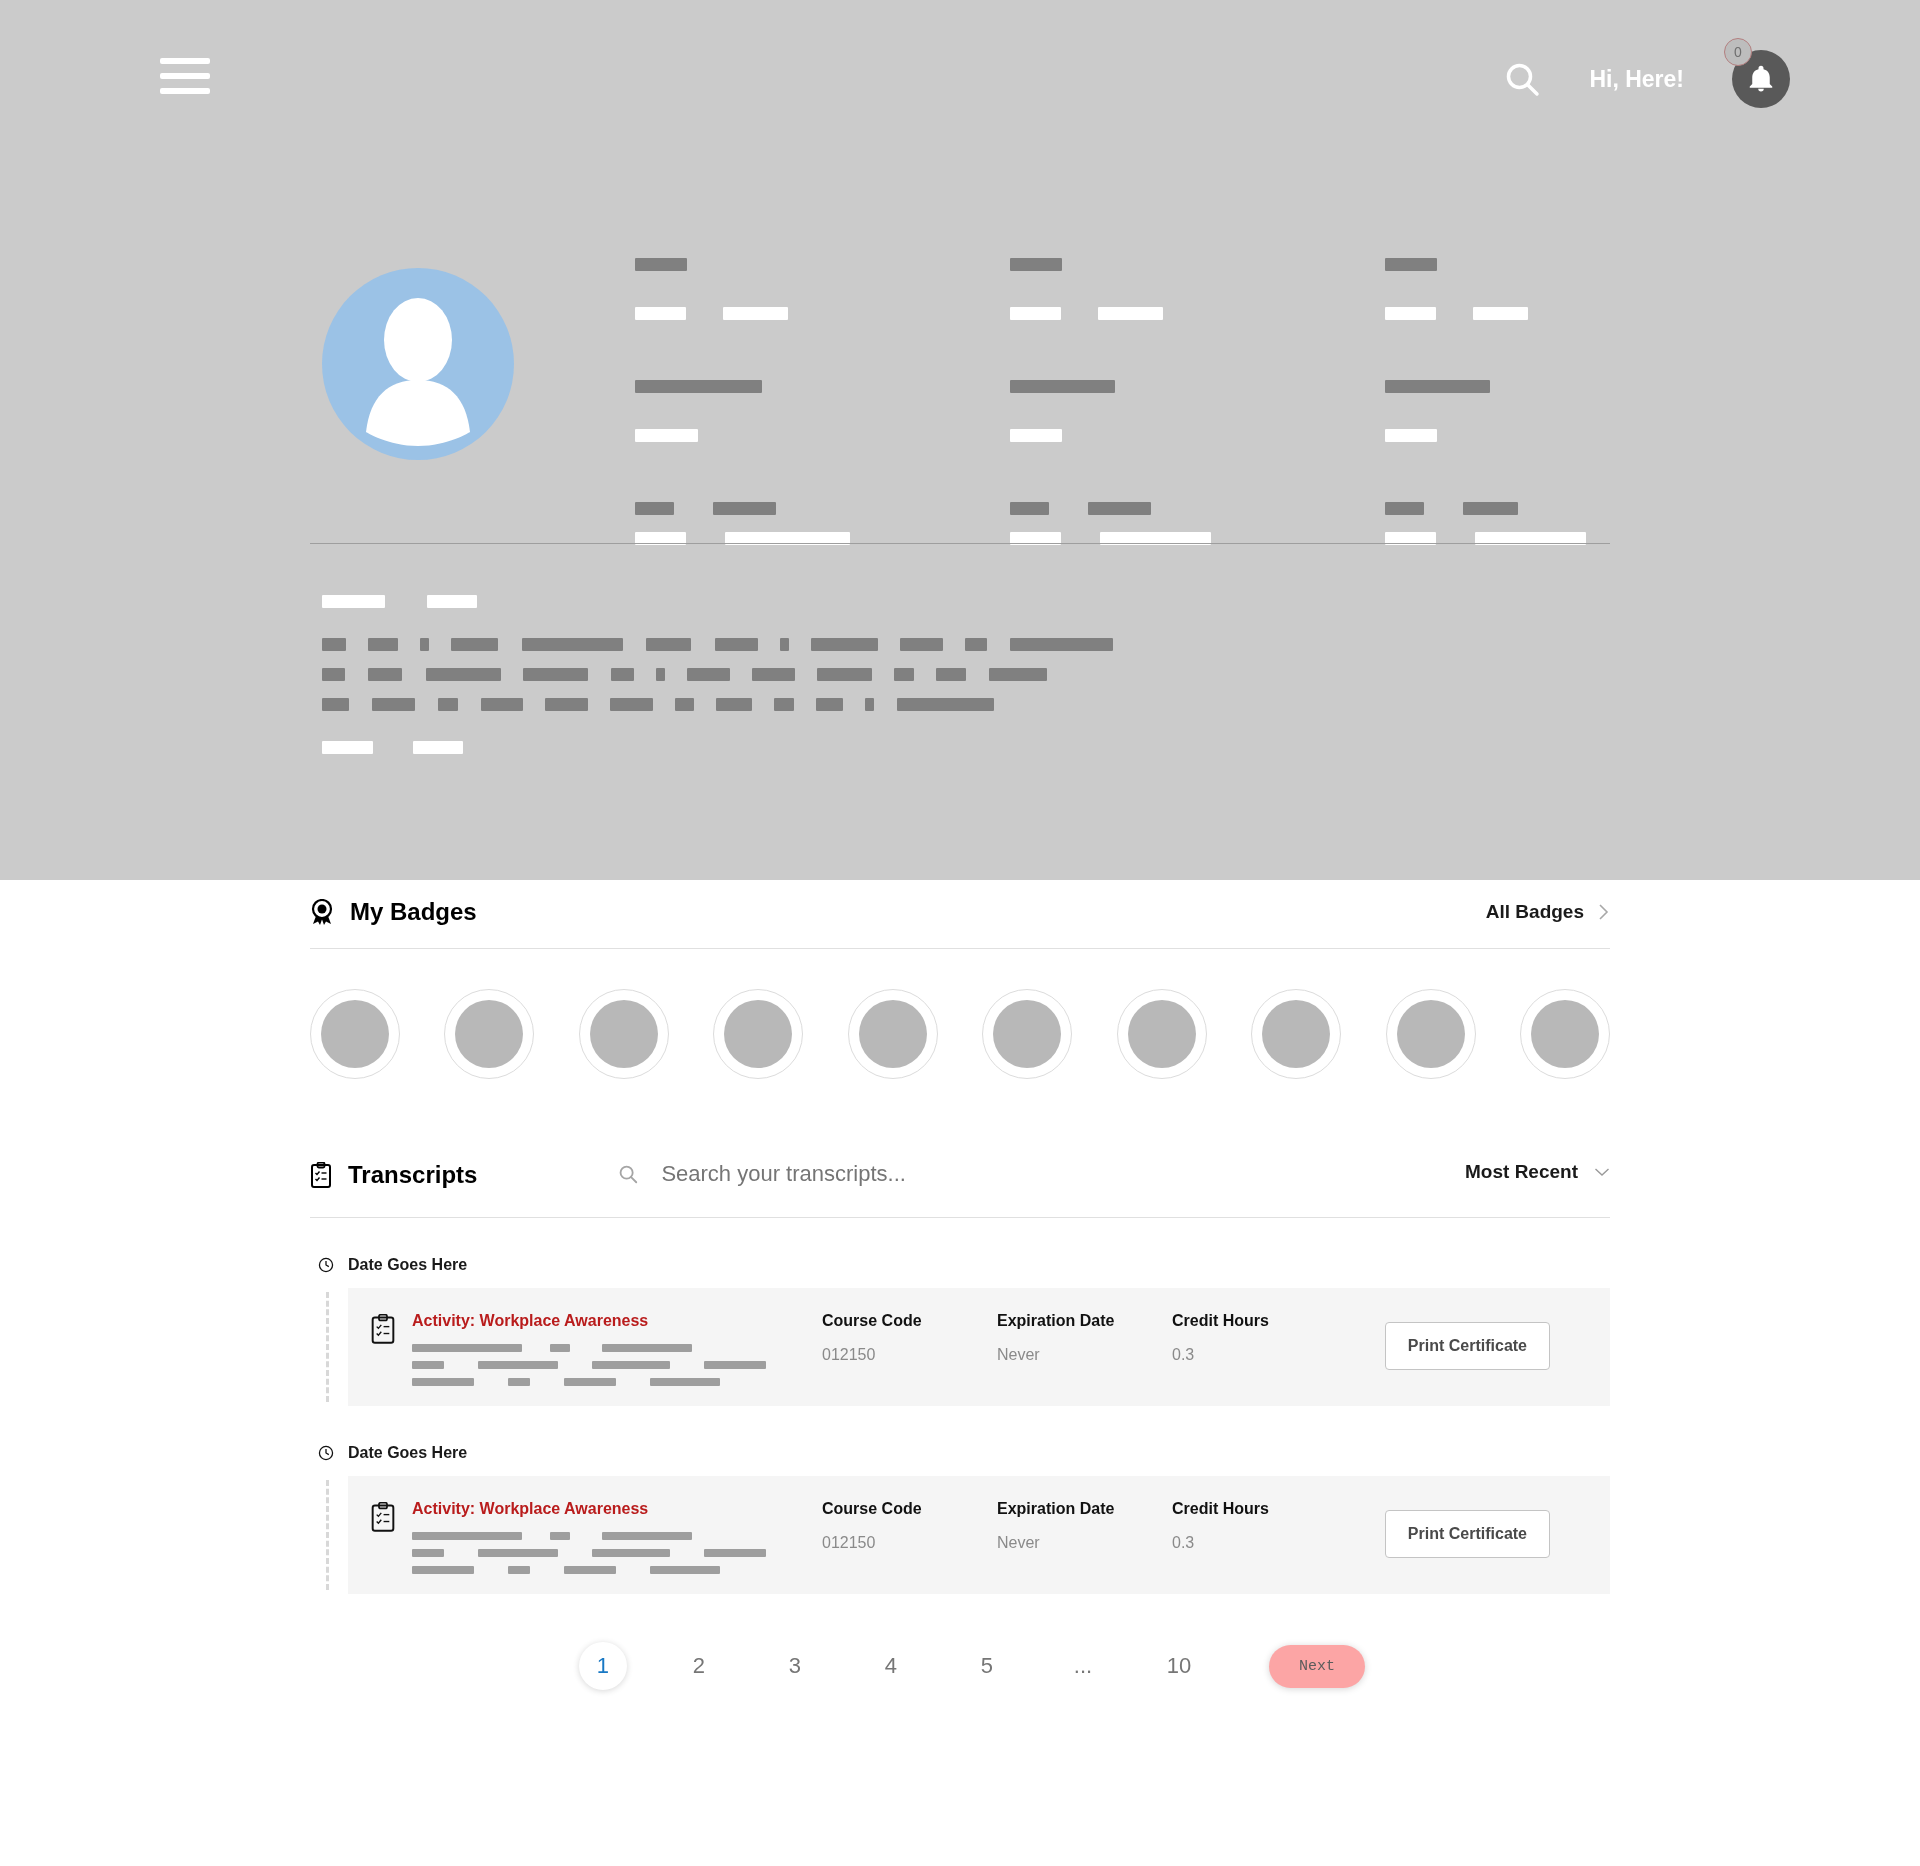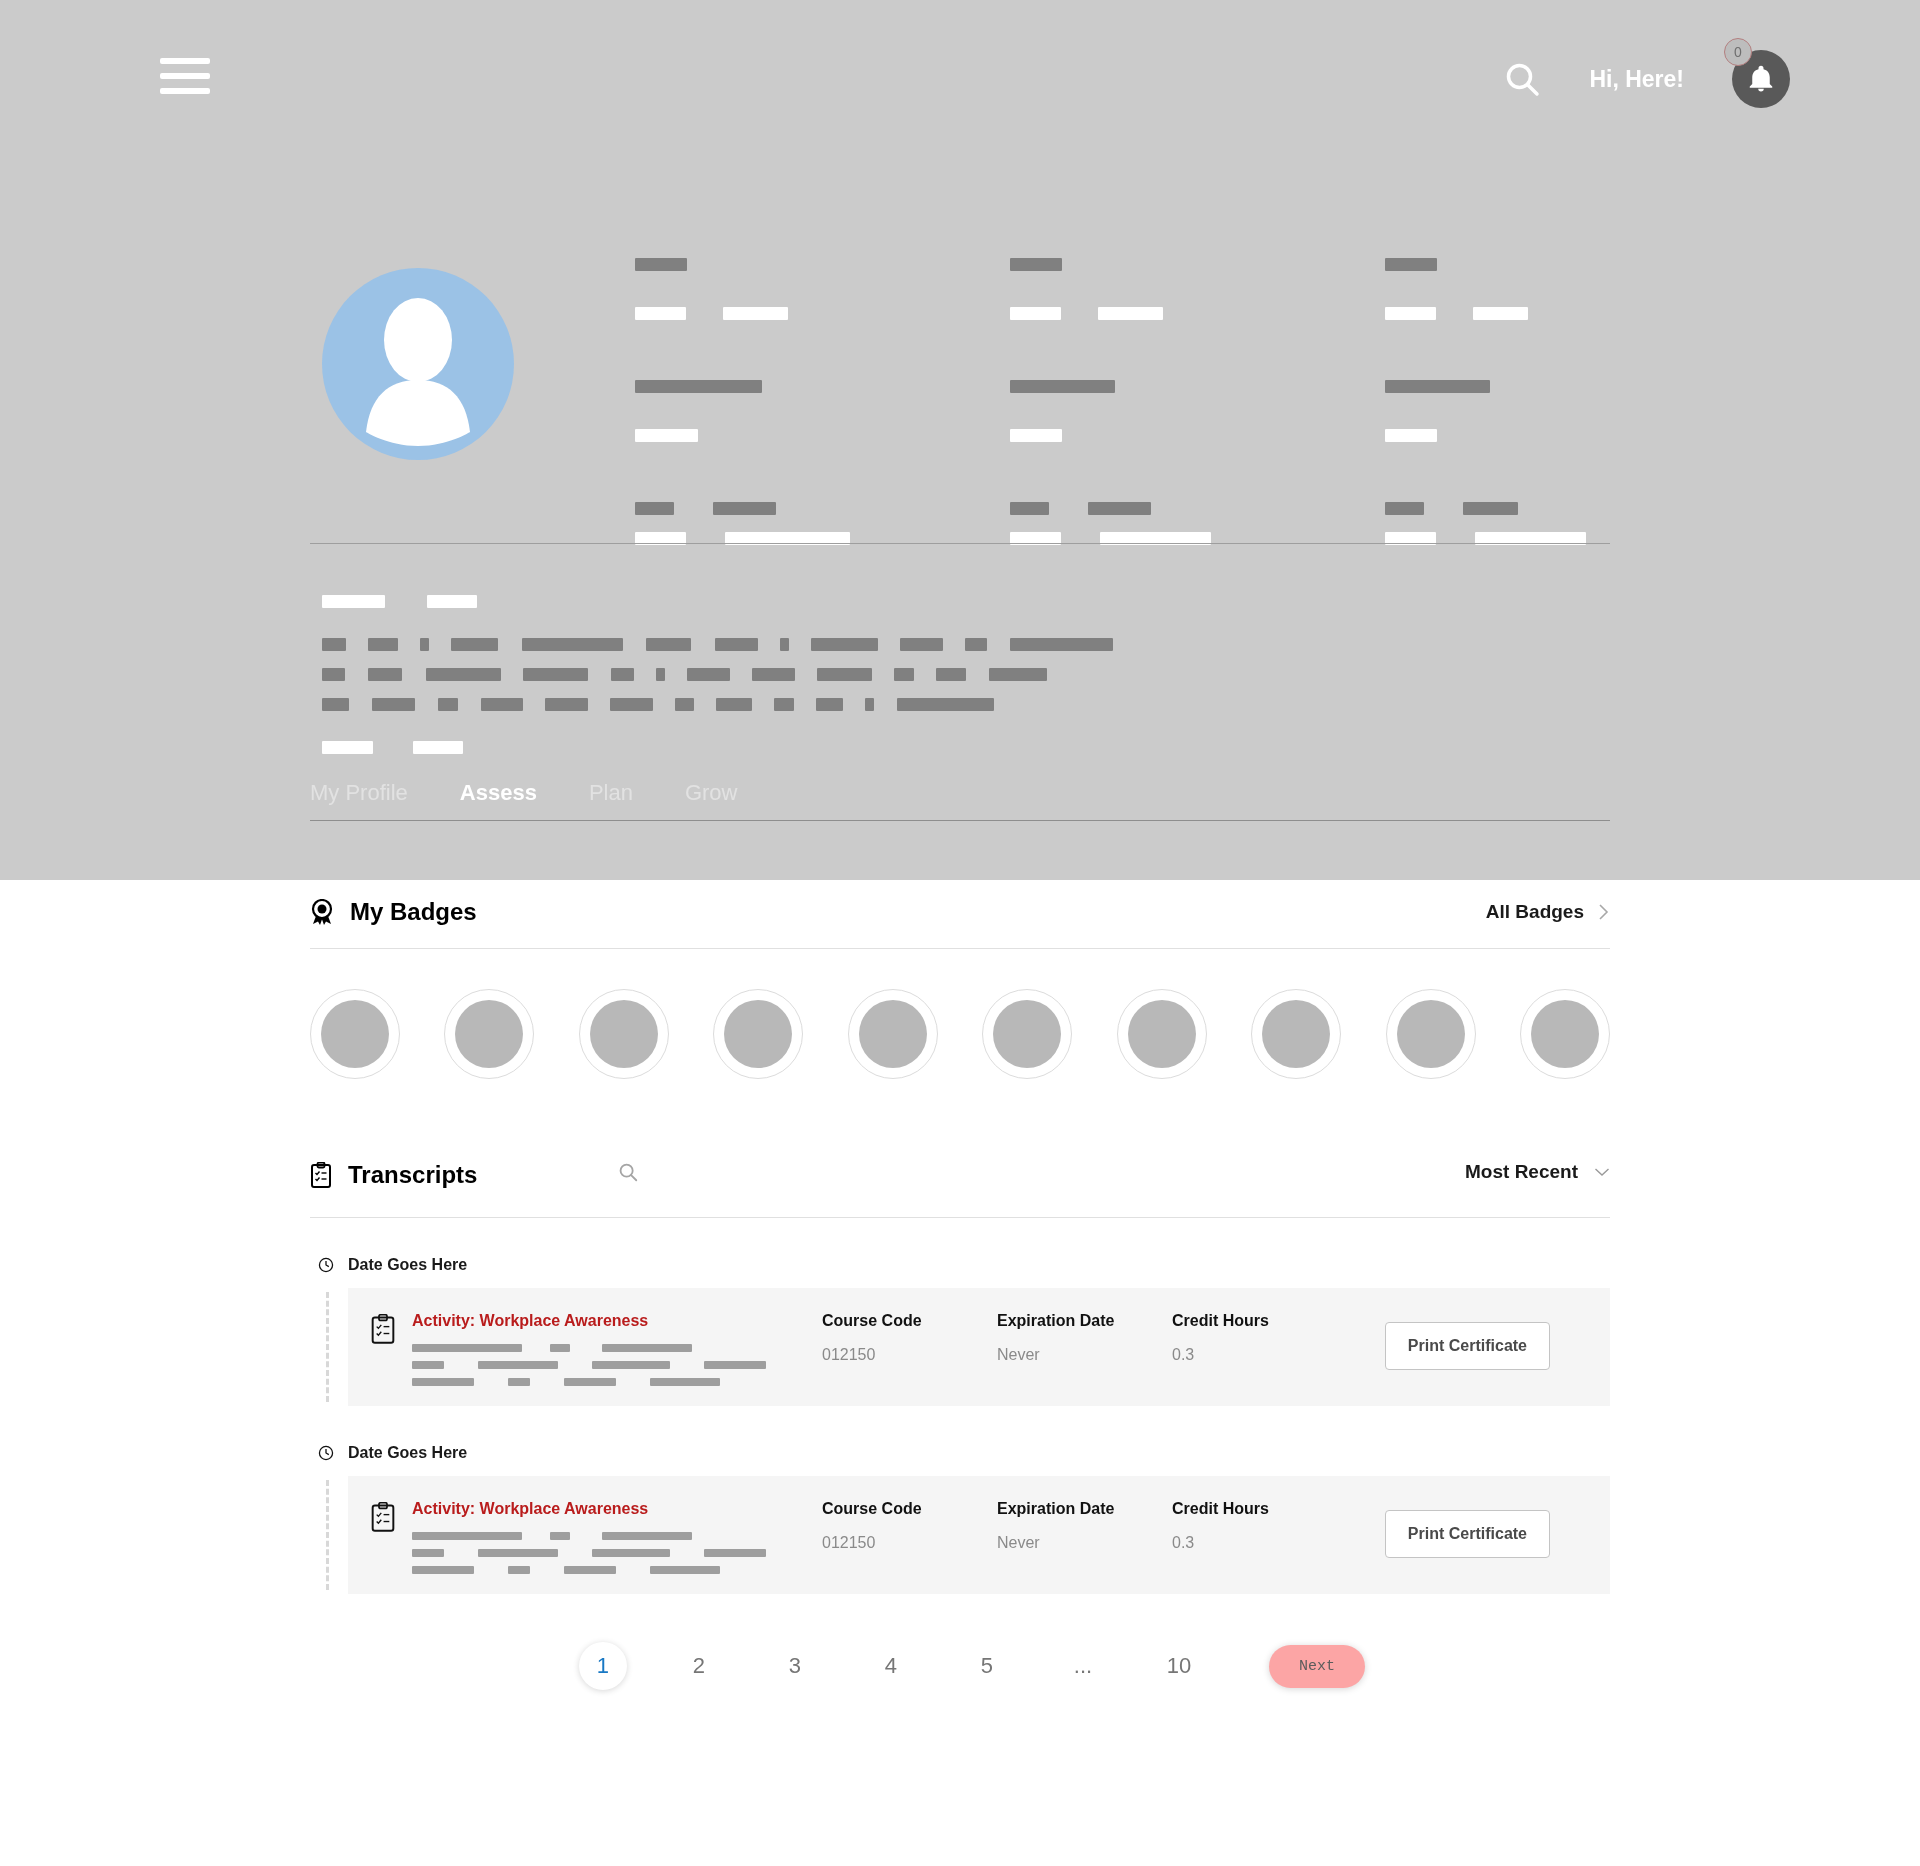--- a/index.html
+++ b/index.html
@@ -565,32 +565,20 @@
         <div style="width:23px"></div>
       <div class="bar dark" style="width:97px"></div>
     </div>
     <div class="gap-md"></div>
     <div class="row">
       <div class="bar light" style="width:51px"></div>
       <div class="bar light" style="width:50px;margin-left:26px"></div>
     </div>
   </div>
 
-  <div class="tabs">
-    <div class="tabs-row">
-      <div class="tab">My Profile</div>
-      <div class="tab-sp"></div>
-      <div class="tab active">Assess</div>
-      <div class="tab-sp"></div>
-      <div class="tab">Plan</div>
-      <div class="tab-sp"></div>
-      <div class="tab">Grow</div>
-    </div>
-    <div class="tabs-underline"></div>
-  </div>
 </div>
 
 <div class="content">
 
   <div class="section-head">
     <div class="section-title">
       <svg width="24" height="26" viewBox="0 0 24 26">
         <circle cx="12" cy="10" r="9" fill="none" stroke="#000" stroke-width="2.2"></circle>
         <circle cx="12" cy="10" r="4.5" fill="#000"></circle>
         <path d="M6 17 L3 25 L8 22.5 L10 26 L12.5 19" fill="#000"></path>
@@ -651,20 +639,21 @@
         <line x1="11.5" y1="17" x2="16.5" y2="17" stroke="#000" stroke-width="1.4"></line>
       </svg>
       <span>Transcripts</span>
     </div>
 
     <div class="transcripts-search">
       <svg width="22" height="22" viewBox="0 0 24 24" fill="none" stroke="#a5a5a5" stroke-width="2">
         <circle cx="10.5" cy="10.5" r="6.6"></circle>
           <line x1="15.4" y1="15.4" x2="21" y2="21" stroke-linecap="round"></line>
       </svg>
+      <input class="search-placeholder" type="text" placeholder="Search your transcripts..." style="">
     </div>
 
     <div class="sort-select">
       <span>Most Recent</span>
       <svg width="16" height="10" viewBox="0 0 16 10" fill="none" stroke="#9a9a9a" stroke-width="1.4">
         <polyline points="1.5,2 8,8 14.5,2"></polyline>
       </svg>
     </div>
   </div>
   <div class="rule" style="margin-top:28px"></div>

